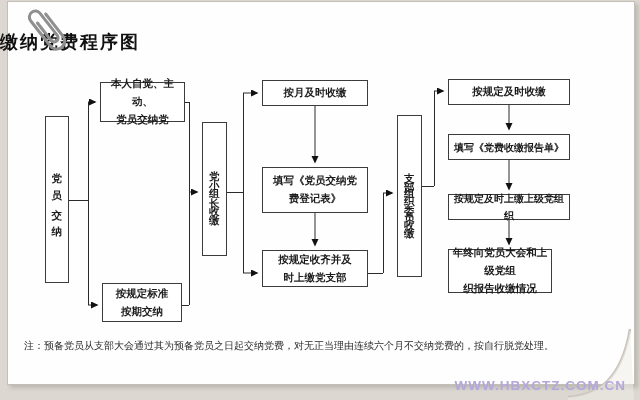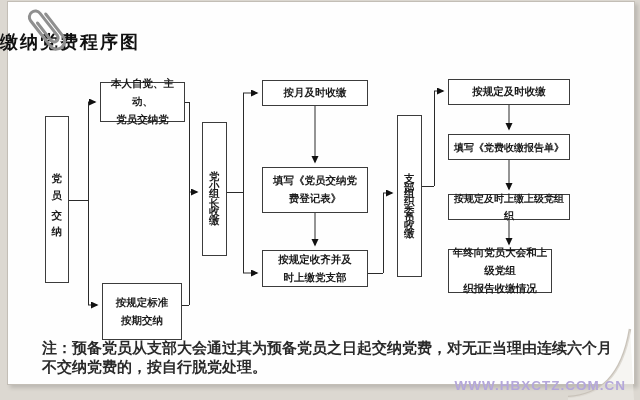--- a/index.html
+++ b/index.html
@@ -25,36 +25,36 @@
     text-align:center;font-size:10.5px;font-weight:bold;color:#1b1b1b;
     white-space:pre-line;line-height:1.7;padding:1px 2px;
   }
   .box.vbox span{
     writing-mode:vertical-rl;text-orientation:upright;
     white-space:normal;line-height:1;
   }
   .b-member{left:45px;top:116px;width:24px;height:167px}
   .b-member span{letter-spacing:18px;}
   .b-self{left:100px;top:82px;width:85px;height:40px}
-  .b-standard{left:102px;top:283px;width:80px;height:57px}
+  .b-standard{left:102px;top:283px;width:80px;height:39px}
   .b-leader{left:202px;top:122px;width:25px;height:134px}
   .b-leader span{letter-spacing:9px;}
   .b-monthly{left:262px;top:80px;width:106px;height:26px}
   .b-register{left:262px;top:167px;width:106px;height:46px}
   .b-submit{left:262px;top:250px;width:106px;height:37px}
   .b-committee{left:397px;top:115px;width:25px;height:162px}
   .b-committee span{letter-spacing:8px;}
   .b-timely{left:448px;top:79px;width:122px;height:26px}
   .b-report{left:448px;top:134px;width:122px;height:26px;font-size:10px}
   .b-higher{left:448px;top:194px;width:122px;height:26px;font-size:10px}
   .b-yearend{left:448px;top:249px;width:104px;height:44px}
   .connectors{position:absolute;left:0;top:0;width:640px;height:400px;pointer-events:none;}
   .note{
-    position:absolute;left:42px;top:339px;width:580px;
-    font-size:15px;font-weight:bold;color:#2a2a2a;letter-spacing:0px;
+    position:absolute;left:24px;top:339px;width:580px;
+    font-size:10px;font-weight:normal;color:#2a2a2a;letter-spacing:0px;
   }
   .watermark{
     position:absolute;right:14px;top:378px;
     font-size:13.5px;font-weight:bold;letter-spacing:1px;
     color:#b4a7da;z-index:5;
   }
   .paperclip{position:absolute;left:20px;top:0px;z-index:6;}
   .curl{position:absolute;right:0;bottom:0;z-index:4;}
 </style>
 </head>

